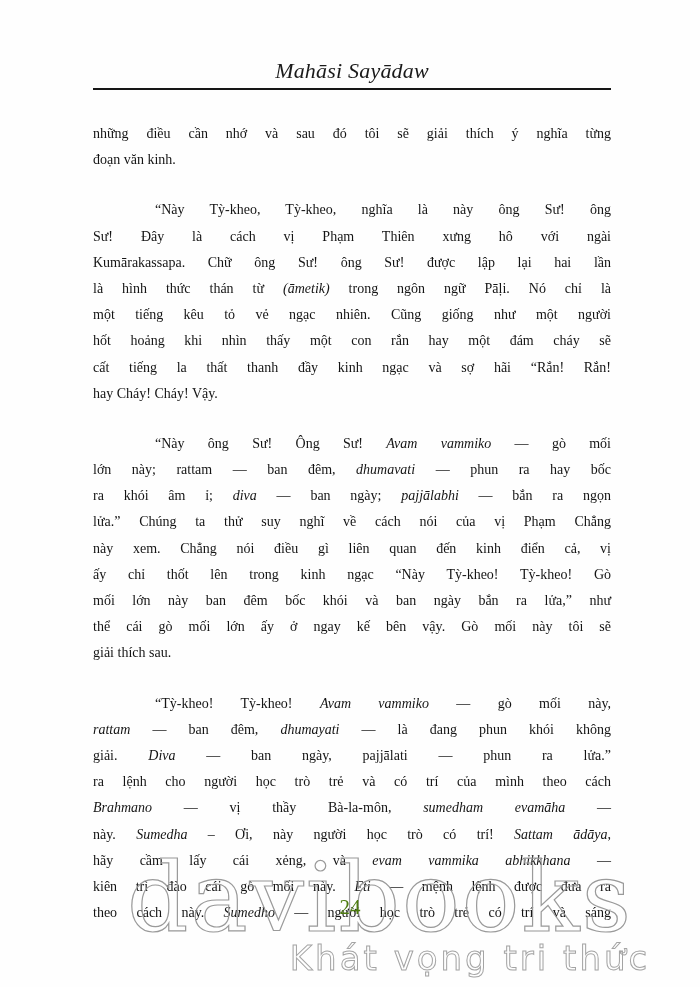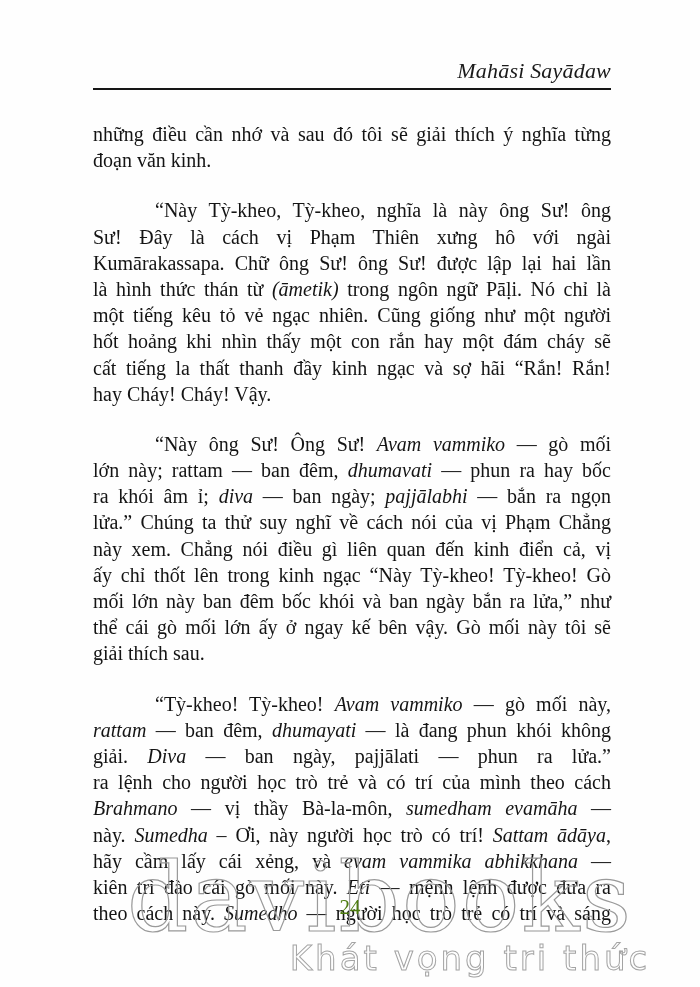--- a/index.html
+++ b/index.html
@@ -1,22 +1,22 @@
 <!DOCTYPE html>
 <html><head>
 <meta charset="utf-8">
 <style>
   html, body { margin: 0; padding: 0; background: #ffffff; }
   body { width: 700px; height: 987px; position: relative; overflow: hidden;
          font-family: "Liberation Serif", "DejaVu Serif", serif; color: #141414; }
   .page { position: absolute; left: 0; top: 0; width: 700px; height: 987px; background: #fefefe; }
-  .running-head { position: absolute; left: 93px; top: 58px; width: 518px; text-align: right;
+  .running-head { position: absolute; left: 93px; top: 58px; width: 518px; text-align: center;
                   font-style: italic; font-size: 22px; line-height: 26px; color: #1a1a1a; letter-spacing: 0.2px; }
   .rule { position: absolute; left: 93px; top: 88px; width: 518px; height: 2px; background: #161616; }
-  .body-text { position: absolute; left: 93px; top: 121px; width: 518px; font-size: 20px; line-height: 26.2px; }
+  .body-text { position: absolute; left: 93px; top: 121px; width: 518px; font-size: 14px; line-height: 26.2px; }
   .line { display: block; white-space: nowrap; text-align: justify; text-align-last: justify; height: 26.2px; }
   .line.last { text-align-last: left; }
   .para-gap { height: 13px; }
   .indent { padding-left: 62px; margin-top: 11px; }
   i { font-style: italic; }
   .page-number { position: absolute; left: 0; width: 700px; top: 895px; text-align: center; font-size: 21px; color: #4d7c0f; z-index: 3; }
   .watermark { position: absolute; left: 0; width: 700px; text-align: center; z-index: 2; pointer-events: none; }
   .wm-brand { top: 848px; font-family: "DejaVu Serif", serif; font-size: 96px; line-height: 100px;
               color: transparent; -webkit-text-stroke: 1.2px #9a9a9a; letter-spacing: 2px; padding-left: 30px; }
   .wm-slogan { top: 938px; font-family: "DejaVu Sans", sans-serif; font-size: 34px; line-height: 40px;

